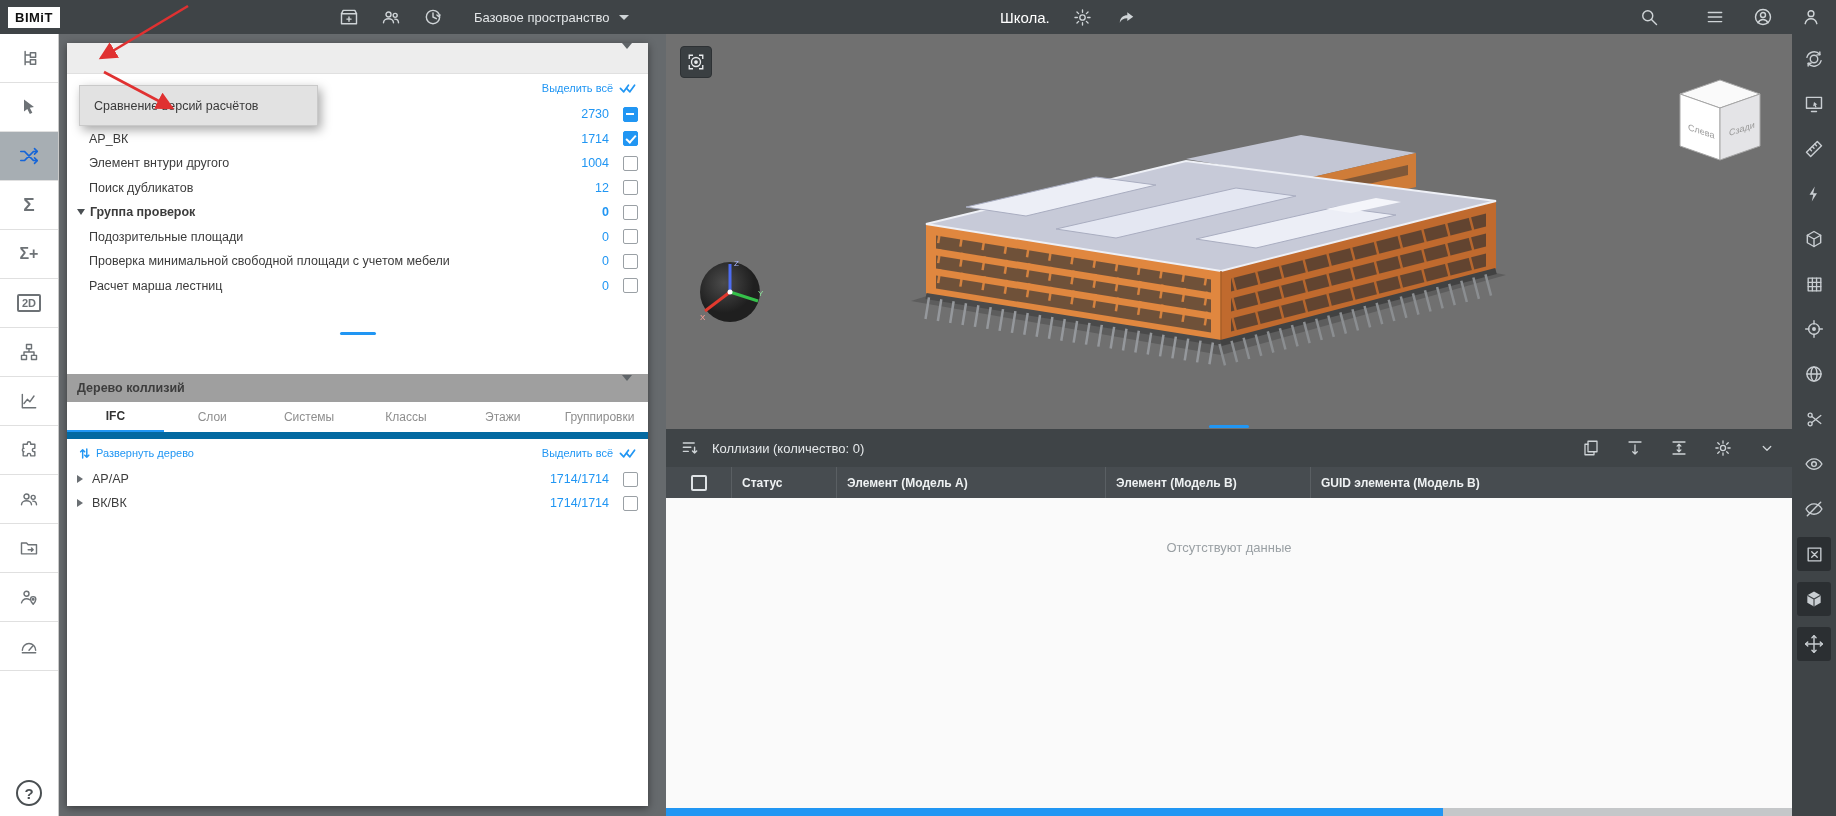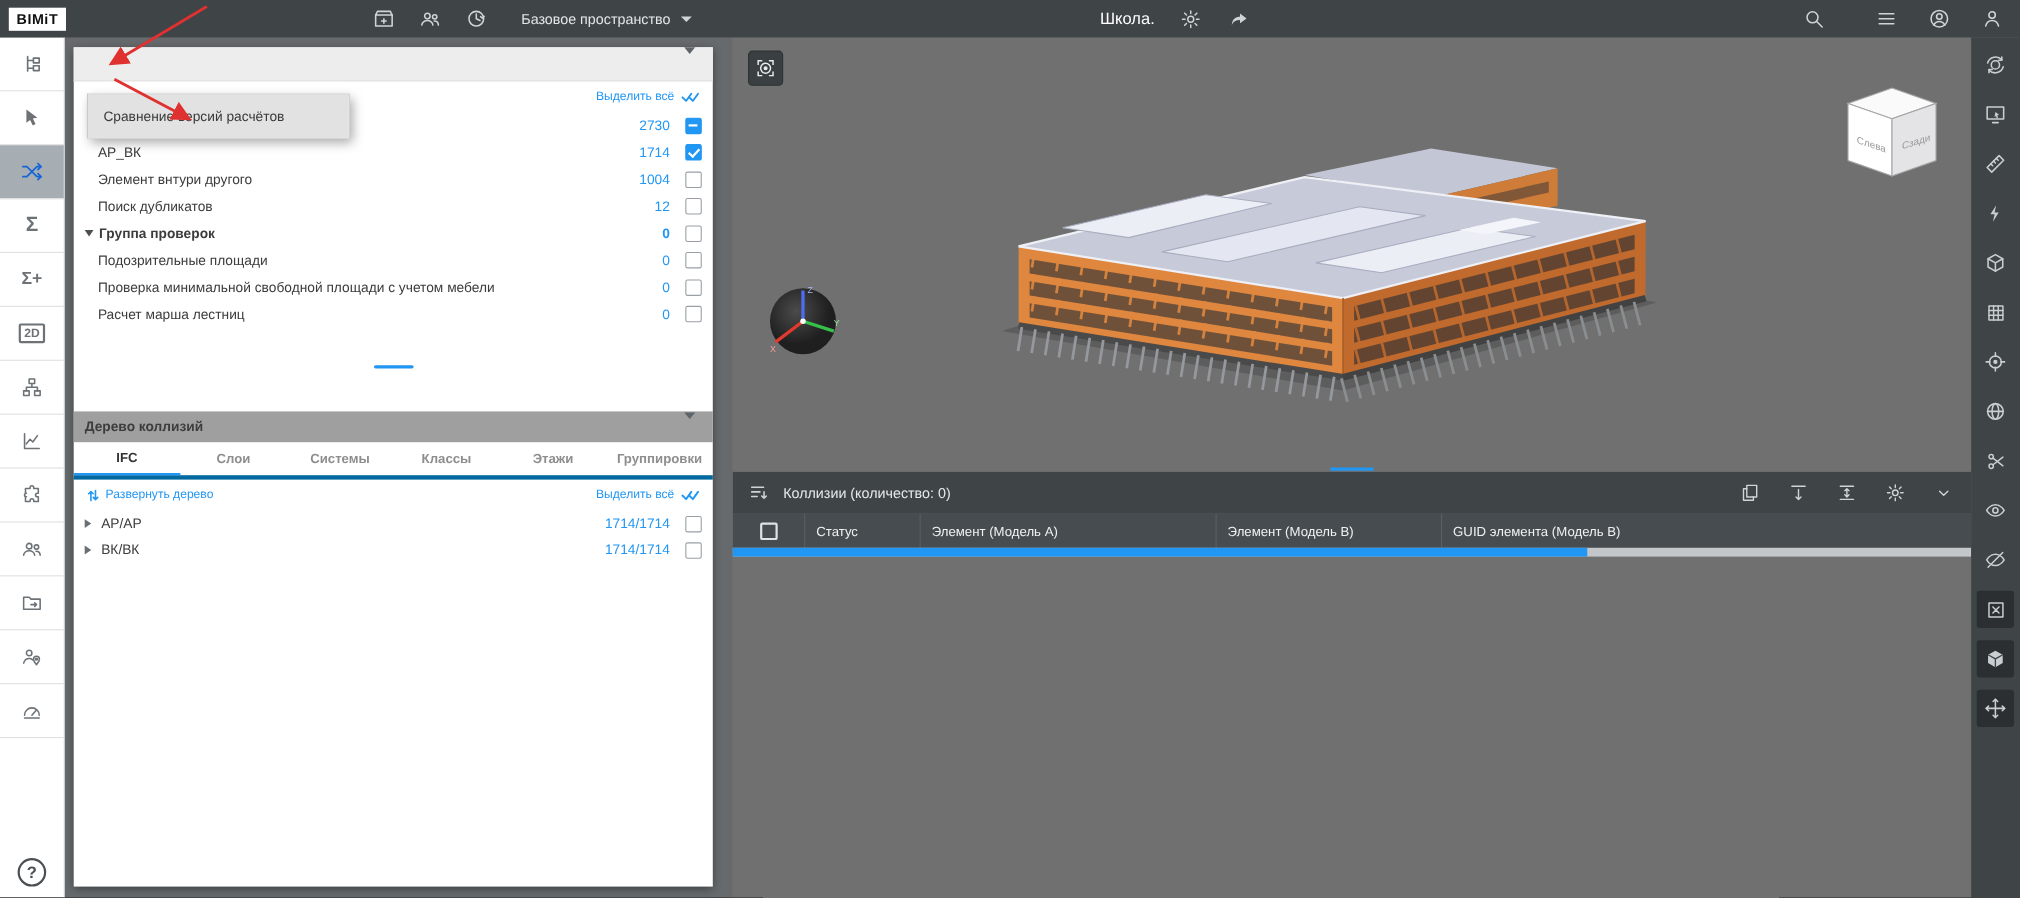--- a/index.html
+++ b/index.html
@@ -60,23 +60,23 @@
             box-sizing:border-box;position:relative;cursor:pointer;background:#fff;flex:0 0 15px;}
   .checkbox.checked,.checkbox.indeterminate{background:#2196f3;border-color:#2196f3;}
   .checkbox.checked::after{content:"";position:absolute;left:3.5px;top:0.5px;width:4px;height:8px;
             border:solid #fff;border-width:0 2px 2px 0;transform:rotate(42deg);}
   .checkbox.indeterminate::after{content:"";position:absolute;left:2px;top:5px;width:8px;height:2px;background:#fff;}
   .checks-spacer{flex:0 0 76px;position:relative;}
   .resize-handle-v{position:absolute;left:50%;top:34px;transform:translateX(-50%);width:36px;height:3px;
                    background:#2196f3;border-radius:2px;cursor:row-resize;}
   .tree-header{flex:0 0 28px;background:#9f9f9f;display:flex;align-items:center;padding-left:10px;
                font-size:12.5px;font-weight:bold;color:#3d3d3d;}
-  .tree-tabs{flex:0 0 30px;display:flex;align-items:stretch;border-bottom:4px solid #0369a1;}
+  .tree-tabs{flex:0 0 30px;display:flex;align-items:stretch;border-bottom:7px solid #0369a1;}
   .tree-tab{flex:1;display:flex;align-items:center;justify-content:center;font-size:12px;color:#8e8e8e;
-            cursor:pointer;box-sizing:border-box;font-weight:bold;}
+            cursor:pointer;box-sizing:border-box;}
   .tree-tab.active{color:#333;font-weight:bold;border-bottom:2px solid #2196f3;}
   .expand-row{flex:0 0 28px;display:flex;align-items:center;padding:0 12px;gap:6px;}
   .expand-row .right{margin-left:auto;display:flex;align-items:center;gap:6px;}
   .tree-row{flex:0 0 24px;display:flex;align-items:center;padding-left:10px;font-size:12.5px;color:#3c3c3c;}
   .caret-right{width:0;height:0;border-top:4.5px solid transparent;border-bottom:4.5px solid transparent;
                border-left:6px solid #6a6f73;margin-right:9px;cursor:pointer;}
   .panel-rest{flex:1;}
   .menu-pop{position:absolute;left:12px;top:42px;width:237px;background:#ffffff;border:1px solid #c9c9c9;
             box-shadow:3px 4px 10px rgba(0,0,0,.35);z-index:50;}
   .menu-item{height:39px;display:flex;align-items:center;padding-left:14px;font-size:12.5px;color:#3a3a3a;cursor:pointer;}
@@ -92,21 +92,21 @@
   .building{position:absolute;left:190px;top:55px;}
 
   
   .coll-panel{position:absolute;left:0;top:395px;width:1126px;height:387px;display:flex;flex-direction:column;}
   .coll-handle{position:absolute;left:50%;top:-4px;transform:translateX(-50%);width:40px;height:3px;
                background:#2196f3;border-radius:2px;cursor:row-resize;z-index:5;}
   .coll-title{flex:0 0 38px;background:#3f4447;display:flex;align-items:center;color:#e6e9eb;}
   .coll-title-text{font-size:13px;margin-left:12px;}
   .coll-menu-btn{margin-left:14px;color:#cfd4d7;cursor:pointer;}
   .coll-icons{margin-left:auto;display:flex;align-items:center;gap:26px;margin-right:16px;color:#cfd4d7;}
-  .coll-head{flex:0 0 31px;background:#474c50;display:flex;color:#eef1f2;font-size:12px;font-weight:normal;}
+  .coll-head{flex:0 0 31px;background:#474c50;display:flex;color:#eef1f2;font-size:12px;font-weight:bold;}
   .col{display:flex;align-items:center;padding-left:10px;border-right:1px solid #5a5f63;box-sizing:border-box;cursor:pointer;}
   .col.c0{flex:0 0 66px;justify-content:center;padding-left:0;}
   .col.c1{flex:0 0 105px;}
   .col.c2{flex:0 0 269px;}
   .col.c3{flex:0 0 205px;}
   .col.c4{flex:0 0 289px;}
   .col.c5{flex:1;border-right:none;}
   .head-checkbox{width:16px;height:16px;border:2px solid #dfe3e6;border-radius:2px;box-sizing:border-box;cursor:pointer;}
   .coll-body{flex:1;background:#fafafa;position:relative;}
   .empty-text{position:absolute;top:42px;left:0;right:0;text-align:center;color:#9aa0a4;font-size:13px;}
@@ -512,20 +512,23 @@
       </div>
       <div class="coll-head">
         <div class="col c0">
           <span class="head-checkbox"></span>
         </div>
         <div class="col c1">Статус</div>
         <div class="col c2">Элемент (Модель A)</div>
         <div class="col c3">Элемент (Модель B)</div>
         <div class="col c5">GUID элемента (Модель B)</div>
       </div>
+      <div class="coll-body">
+        <div class="empty-text">Отсутствуют данные</div>
+      </div>
       <div class="coll-scroll">
         <span class="coll-thumb"></span>
       </div>
     </div>
   </div>
 
   <aside class="right-toolbar">
     <span class="rt-btn sicon">
       <svg class="stroke-ic" width="20" height="20" viewBox="0 0 24 24">
           <circle cx="12" cy="12" r="4.5"></circle>

